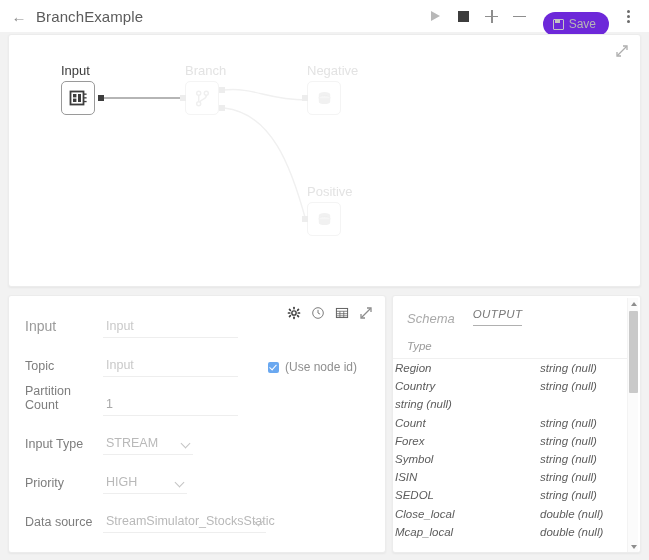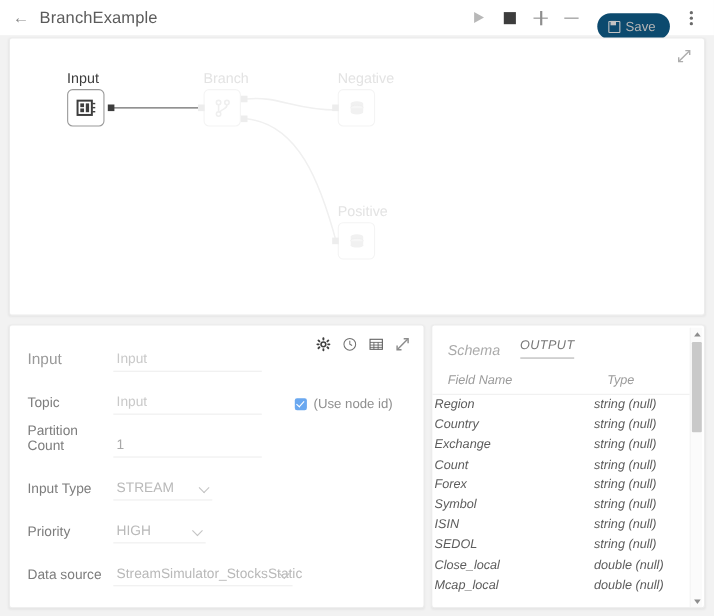--- a/index.html
+++ b/index.html
@@ -49,21 +49,21 @@
   }
   .icon-plus::before, .icon-plus::after,
   .icon-minus::before {
     content: ""; position: absolute; background: #8e8e8e;
   }
   .icon-plus::before { left: 0; top: 6px; width: 13px; height: 1.4px; }
   .icon-plus::after  { top: 0; left: 6px; width: 1.4px; height: 13px; }
   .icon-minus::before { left: 0; top: 6px; width: 13px; height: 1.4px; }
   .save-btn {
     display: flex; align-items: center; gap: 5px;
-    background: #0c4a6e; color: #b6b6b6;
+    background: #6d28d9; color: #b6b6b6;
     border-radius: 13px; height: 24px;
     padding: 0 13px 0 10px; margin: 16px 4px 0 8px;
     font-size: 12px; cursor: default; user-select: none;
   }
   .icon-floppy {
     width: 11px; height: 11px; position: relative;
     border: 1.4px solid #c3c3c3; border-radius: 1px;
   }
   .icon-floppy::before {
     content: ""; position: absolute; left: 1.8px; top: -0.2px;
@@ -450,35 +450,33 @@
 </div>
 
 <div class="schema-card">
 
   <div class="schema-tabs">
     <span class="schema-lbl">Schema</span>
     <span class="schema-tab">OUTPUT</span>
   </div>
 
   <div class="schema-head">
-    <div class="col-field">Field Name</div>
     <div class="col-type">Type</div>
   </div>
 
   <div class="schema-body">
     <div class="srow">
       <div class="col-field">Region</div>
       <div class="col-type">string (null)</div>
     </div>
     <div class="srow">
       <div class="col-field">Country</div>
       <div class="col-type">string (null)</div>
     </div>
     <div class="srow">
-      <div class="col-field">Exchange</div>
       <div class="col-type">string (null)</div>
     </div>
     <div class="srow">
       <div class="col-field">Count</div>
       <div class="col-type">string (null)</div>
     </div>
     <div class="srow">
       <div class="col-field">Forex</div>
       <div class="col-type">string (null)</div>
     </div>

